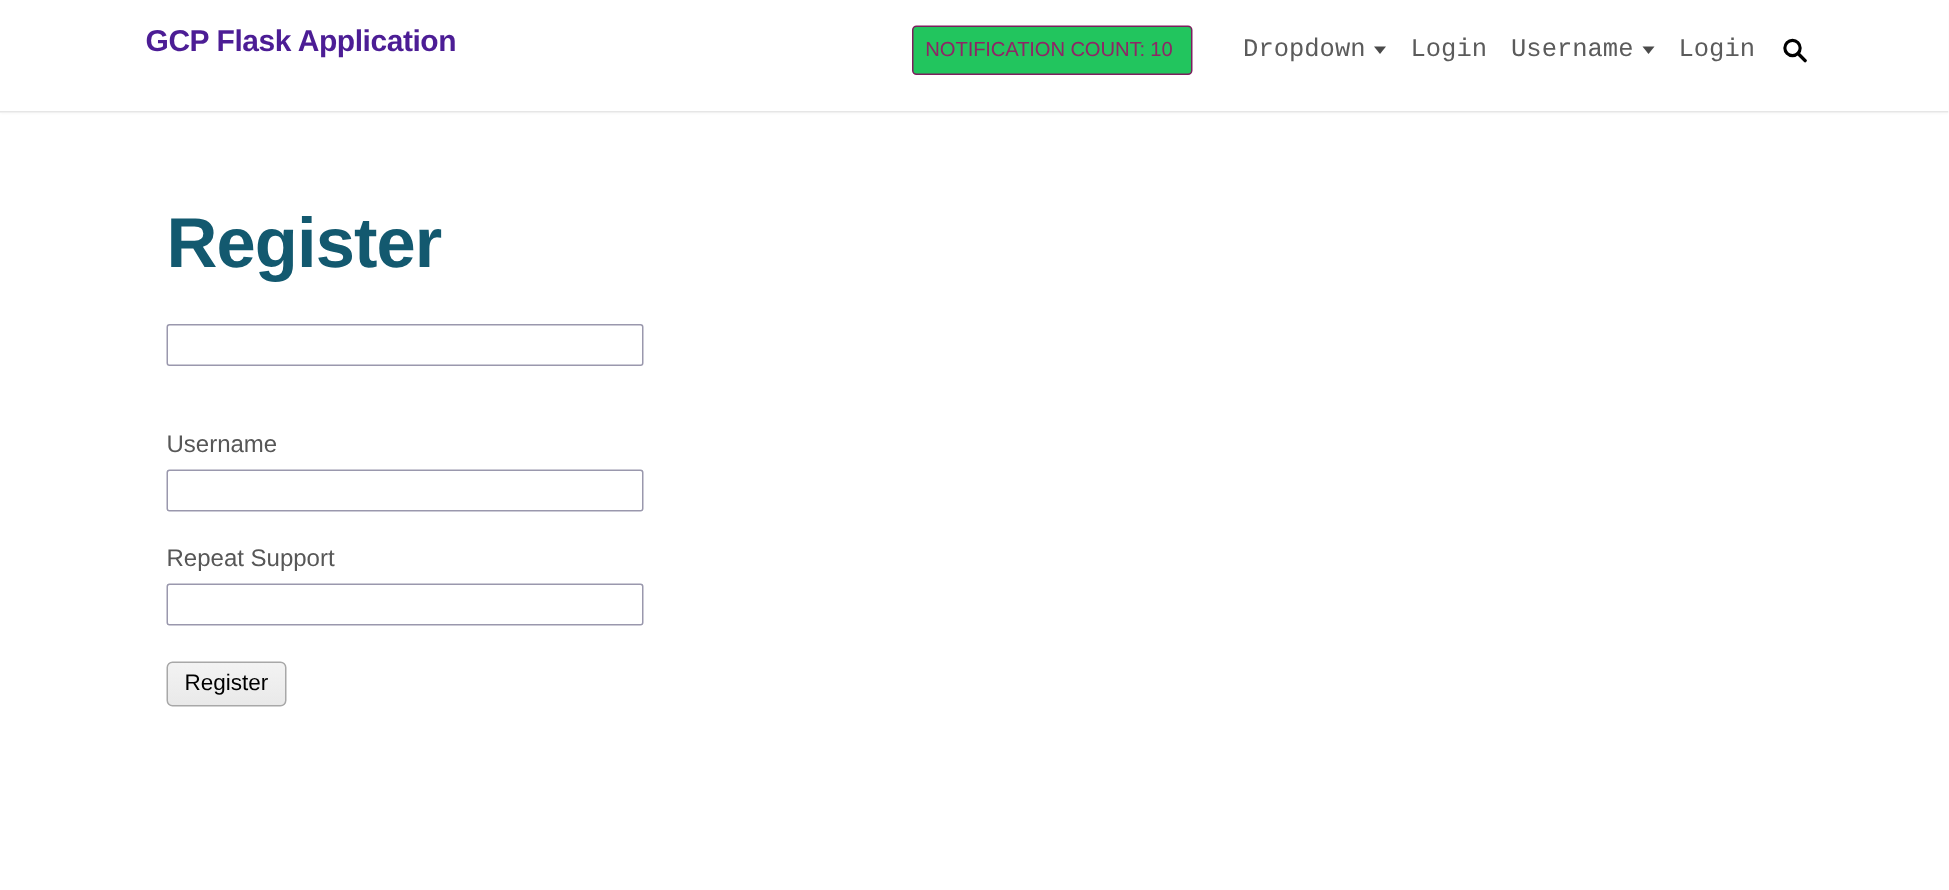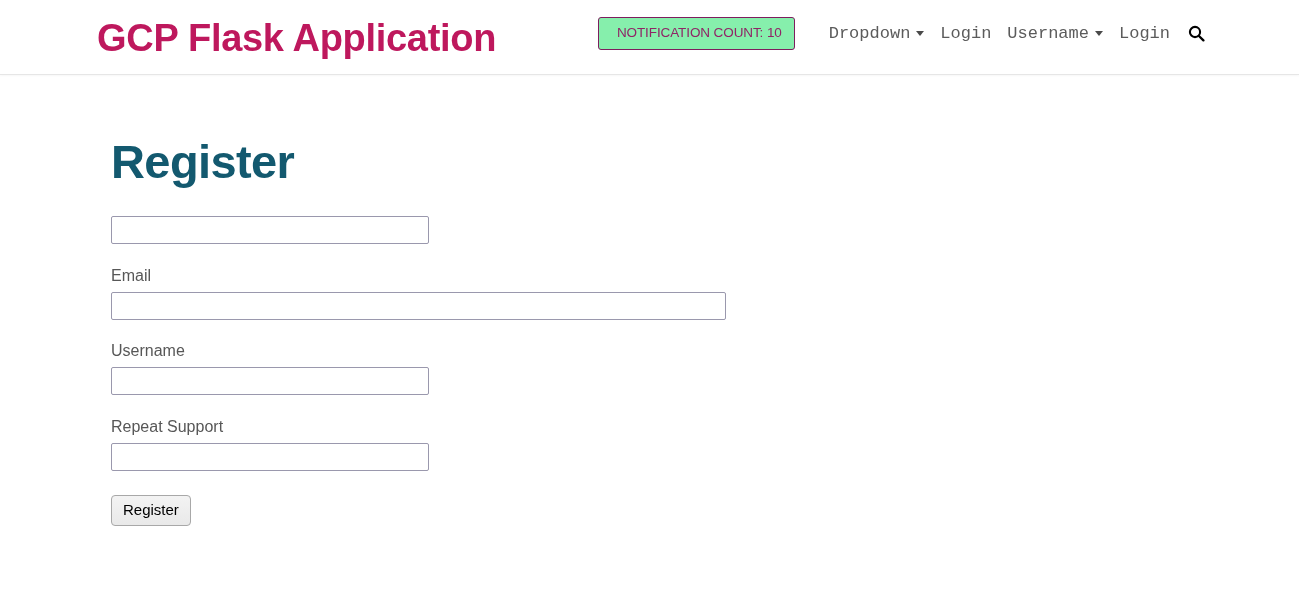--- a/index.html
+++ b/index.html
@@ -25,45 +25,45 @@
     background: #ffffff;
     border-bottom: 1px solid #e6e6e6;
     box-shadow: 0 1px 2px rgba(0,0,0,0.035);
     display: flex;
     align-items: center;
   }
   .navbar-brand {
     position: absolute;
     left: 97px;
     top: 16px;
-    font-size: 38px;
+    font-size: 20px;
     font-weight: bold;
     letter-spacing: -0.3px;
-    color: #be185d;
+    color: #4c1d95;
     text-decoration: none;
     line-height: 1.2;
     white-space: nowrap;
   }
   .nav-right {
     position: absolute;
     right: 0px;
     top: 0;
     height: 75px;
     display: flex;
     align-items: center;
   }
   .notif-badge {
     margin-right: 26px;
     border: 1px solid #7d1e5e;
     border-radius: 3px;
-    background: #86efac;
+    background: #22c55e;
     color: #8f2566;
     font-size: 13.5px;
     letter-spacing: -0.1px;
-    padding: 8px 12px 9px 18px;
+    padding: 8px 12px 9px 8px;
     line-height: 1;
     font-family: "Liberation Sans", sans-serif;
     cursor: pointer;
     white-space: nowrap;
     position: relative;
     top: -4px;
   }
   .nav-links {
     list-style: none;
     margin: 0;
@@ -211,24 +211,20 @@
   <h1 class="page-title">Register</h1>
 
   <form class="register-form">
 
     <div class="form-group">
       <input class="form-control input-narrow" type="text" value="" style="">
     </div>
 
     <div class="gap-a"></div>
 
-    <div class="form-group">
-      <label class="form-label">Email</label>
-      <input class="form-control input-wide" type="text" value="" style="">
-    </div>
 
     <div class="gap-b"></div>
 
     <div class="form-group">
       <label class="form-label">Username</label>
       <input class="form-control input-narrow" type="password" value="" style="">
     </div>
 
     <div class="gap-c"></div>
 

